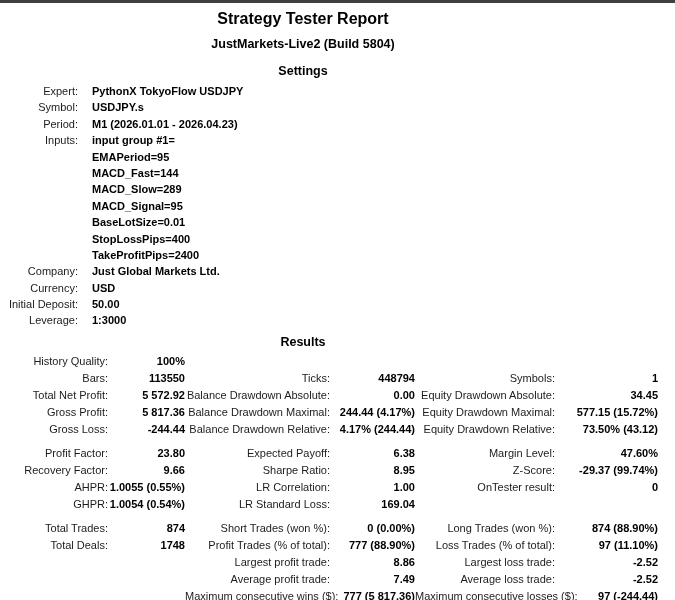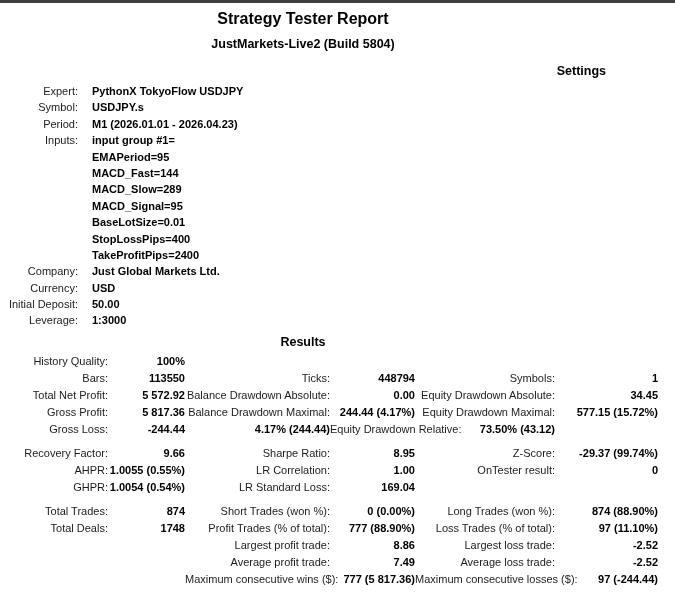--- a/index.html
+++ b/index.html
@@ -6,21 +6,21 @@
   body {
     width:675px; height:600px; overflow:hidden;
     background:#ffffff; color:#000;
     font-family:"Liberation Sans", sans-serif;
   }
   .topbar { height:3px; background:#3f3f3f; }
   .centered { width:606px; text-align:center; }
   h1.title { font-size:16px; line-height:17px; font-weight:bold; margin:7px 0 0 0; }
   h2.subtitle { font-size:12.5px; line-height:14px; font-weight:bold; margin:10px 0 4px 0; }
   h3.section { font-size:12.5px; line-height:14px; font-weight:bold; }
-  h3.settings-h { margin:13px 0 5px 0;text-align:right; }
+  h3.settings-h { margin:13px 0 5px 0; }
   h3.results-h { margin:6px 0 4px 0; }
 
   .settings { }
   .srow {
     display:grid; grid-template-columns:78px auto; column-gap:14px;
     height:16.4px; line-height:16.4px; font-size:11px;
   }
   .slabel { text-align:right; color:#1c1c1c; white-space:nowrap; }
   .svalue { font-weight:bold; white-space:nowrap; }
 
@@ -138,26 +138,35 @@
           <div class="rlabel">Gross Profit:</div>
           <div class="rvalue">5 817.36</div>
           <div class="rlabel">Balance Drawdown Maximal:</div>
           <div class="rvalue">244.44 (4.17%)</div>
           <div class="rlabel">Equity Drawdown Maximal:</div>
           <div class="rvalue">577.15 (15.72%)</div>
         </div>
         <div class="rrow">
           <div class="rlabel">Gross Loss:</div>
           <div class="rvalue">-244.44</div>
+          <div class="rlabel">Balance Drawdown Relative:</div>
           <div class="rvalue">4.17% (244.44)</div>
           <div class="rlabel">Equity Drawdown Relative:</div>
           <div class="rvalue">73.50% (43.12)</div>
         </div>
       </div>
       <div class="rgroup">
+        <div class="rrow">
+          <div class="rlabel">Profit Factor:</div>
+          <div class="rvalue">23.80</div>
+          <div class="rlabel">Expected Payoff:</div>
+          <div class="rvalue">6.38</div>
+          <div class="rlabel">Margin Level:</div>
+          <div class="rvalue">47.60%</div>
+        </div>
         <div class="rrow">
           <div class="rlabel">Recovery Factor:</div>
           <div class="rvalue">9.66</div>
           <div class="rlabel">Sharpe Ratio:</div>
           <div class="rvalue">8.95</div>
           <div class="rlabel">Z-Score:</div>
           <div class="rvalue">-29.37 (99.74%)</div>
         </div>
         <div class="rrow">
           <div class="rlabel">AHPR:</div>

